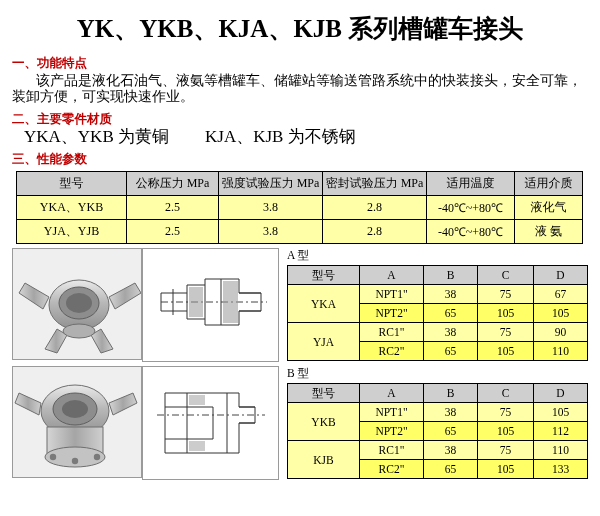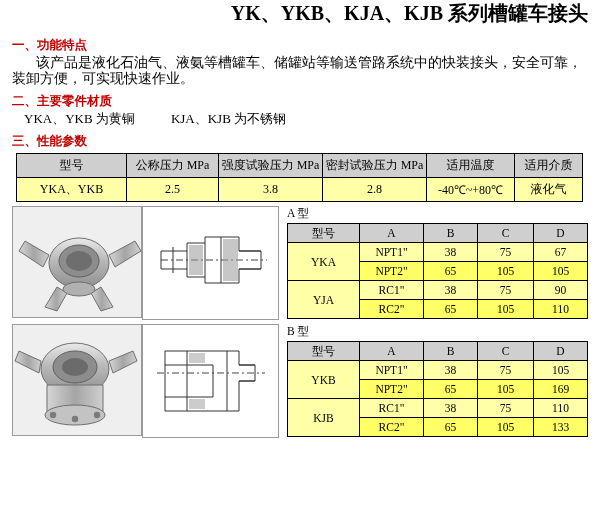--- a/index.html
+++ b/index.html
@@ -16,45 +16,46 @@
     overflow: hidden;
   }
   .page {
     width: 600px;
     height: 516px;
     position: relative;
     box-sizing: border-box;
     padding: 0 12px;
   }
   .title {
-    text-align: right;
-    font-family: "Liberation Serif", serif;
-    font-size: 20px;
+    text-align: center;
+    font-family: "Liberation Serif", serif;
+    font-size: 25px;
     font-weight: bold;
     letter-spacing: 0px;
+    padding-top: 12px;
     padding-bottom: 4px;
     color: #000;
   }
   .section-head {
     color: #c00000;
     font-weight: bold;
     font-size: 12.5px;
     font-family: "Liberation Serif", serif;
     margin-top: 6px;
     margin-bottom: 1px;
   }
   .body-text {
     font-size: 14px;
     font-family: "Liberation Serif", serif;
     line-height: 16px;
     text-indent: 24px;
     margin: 0;
   }
   .plain-line {
-    font-size: 13px;
+    font-size: 17px;
     font-family: "Liberation Serif", serif;
     line-height: 16px;
     margin: 0;
     padding-left: 12px;
   }
   .spacer-gap {
     display: inline-block;
     width: 36px;
   }
 
@@ -185,20 +186,28 @@
     </thead>
     <tbody>
       <tr>
         <td>YKA、YKB</td>
         <td>2.5</td>
         <td>3.8</td>
         <td>2.8</td>
         <td>-40℃~+80℃</td>
         <td>液化气</td>
       </tr>
+      <tr>
+        <td>YJA、YJB</td>
+        <td>2.5</td>
+        <td>3.8</td>
+        <td>2.8</td>
+        <td>-40℃~+80℃</td>
+        <td>液 氨</td>
+      </tr>
     </tbody>
   </table>
 
 
   <div class="dim-wrap">
     <div class="row-block">
       <div class="img-cell img-photo">
         <svg width="133" height="110" viewBox="0 0 133 110">
           <defs>
             <linearGradient id="mtl" x1="0" y1="0" x2="0" y2="1">
@@ -351,21 +360,21 @@
               <td class="model" rowspan="2">YKB</td>
               <td class="val">NPT1"</td>
               <td class="val">38</td>
               <td class="val">75</td>
               <td class="val">105</td>
             </tr>
             <tr>
               <td class="valalt">NPT2"</td>
               <td class="valalt">65</td>
               <td class="valalt">105</td>
-              <td class="valalt">169</td>
+              <td class="valalt">112</td>
             </tr>
             <tr>
               <td class="model" rowspan="2">KJB</td>
               <td class="val">RC1"</td>
               <td class="val">38</td>
               <td class="val">75</td>
               <td class="val">110</td>
             </tr>
             <tr>
               <td class="valalt">RC2"</td>

